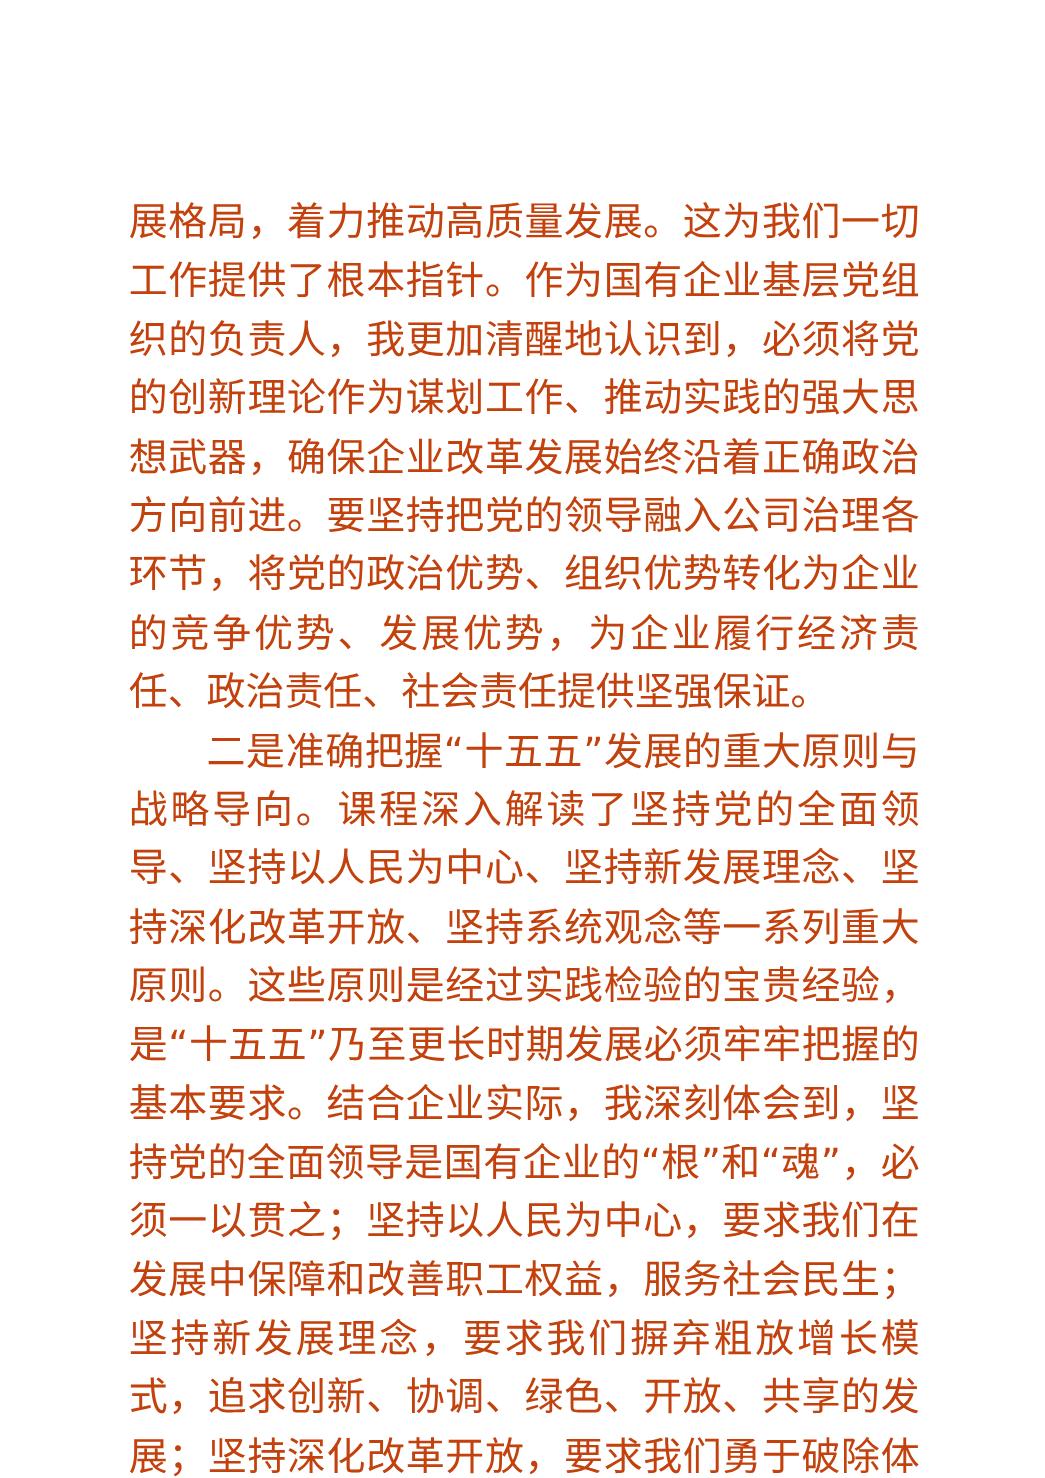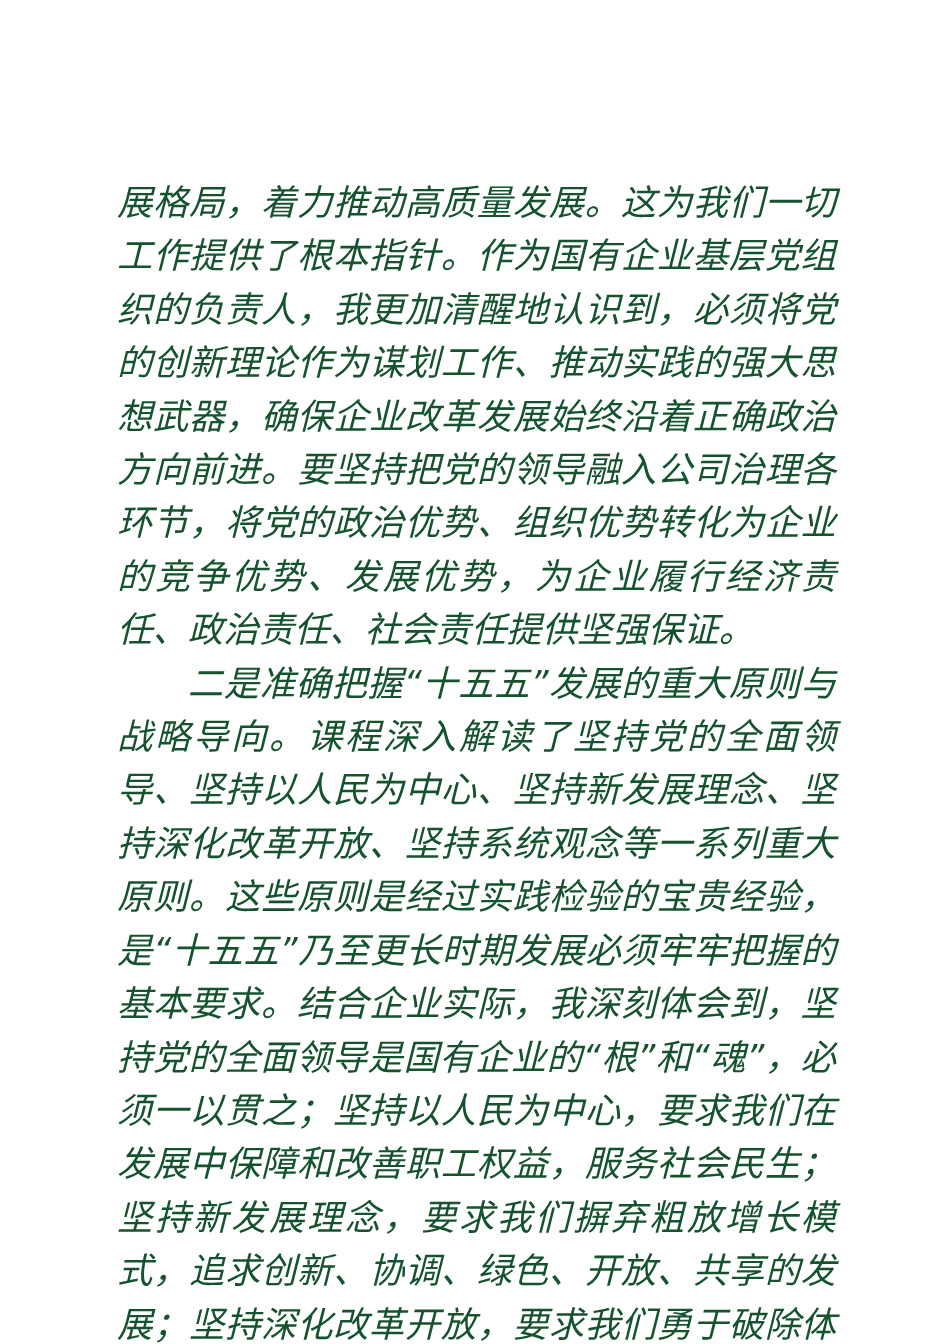--- a/index.html
+++ b/index.html
@@ -25,27 +25,26 @@
     position: absolute;
     left: 117px;
     top: 176px;
     width: 719px;
   }
   .para {
     margin: 0;
     padding: 0;
     font-size: 35.4px;
     line-height: 53.4px;
-    color: #14532d;
+    color: #c2410c;
     text-align: justify;
     text-justify: inter-ideograph;
     letter-spacing: 0px;
     word-break: break-all;
     font-weight: 400;
-    font-style: italic;
     -webkit-font-smoothing: antialiased;
   }
   .para.indent {
     text-indent: 2em;
   }
   .para + .para {
     margin-top: 0;
   }
 </style>
 </head>

